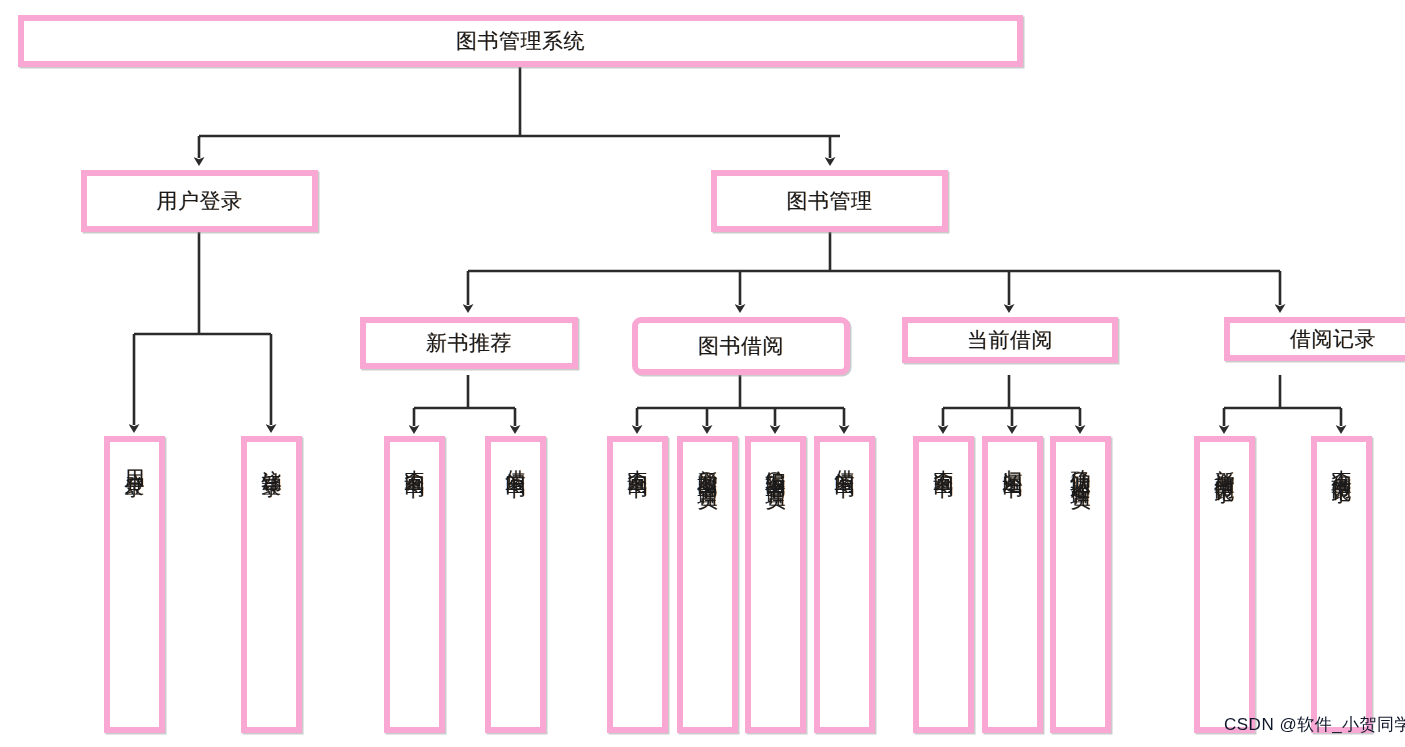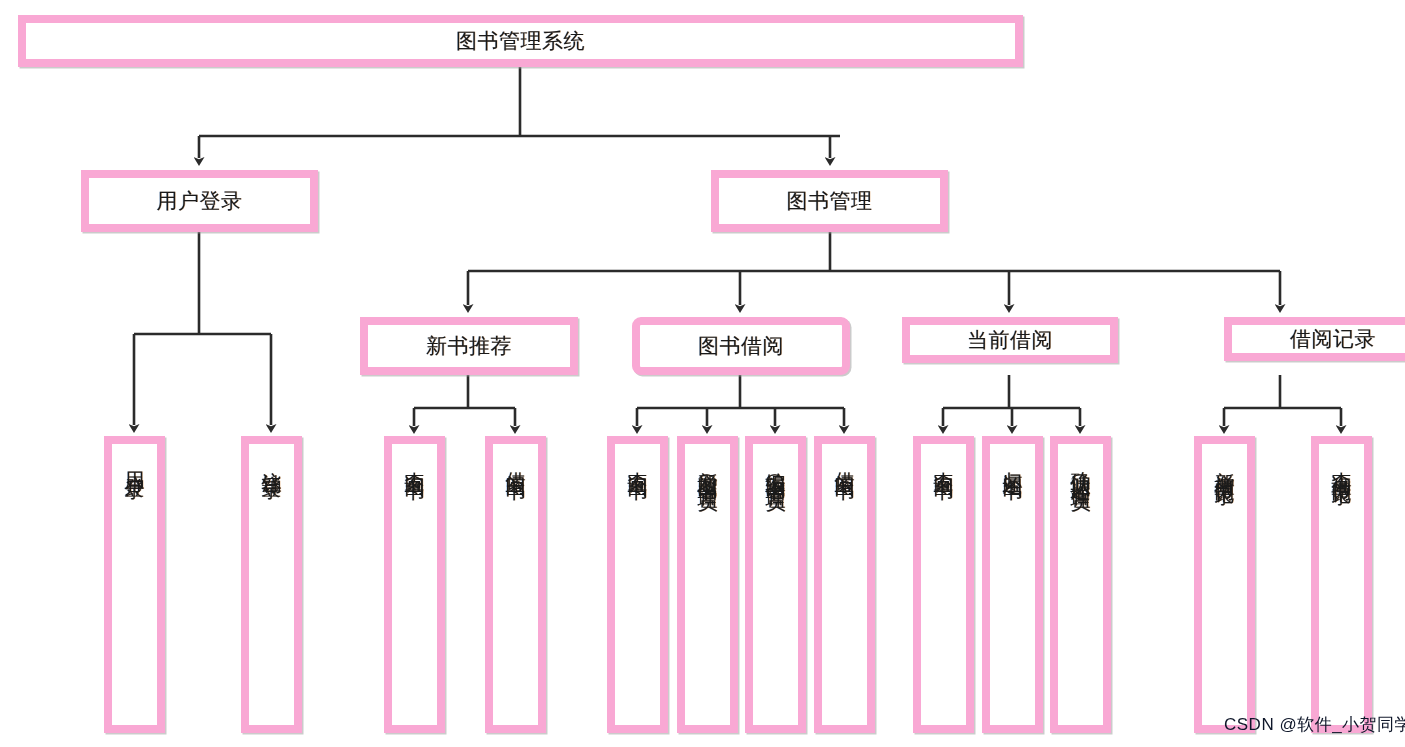--- a/index.html
+++ b/index.html
@@ -21,21 +21,21 @@
     position: absolute;
     top: 0;
     left: 0;
     width: 1405px;
     height: 747px;
   }
   .node-box {
     position: absolute;
     box-sizing: border-box;
     background: #ffffff;
-    border: 8px solid #f9a8d4;
+    border: 6px solid #f9a8d4;
     display: flex;
     align-items: center;
     justify-content: center;
     box-shadow: 1.5px 1.5px 0 rgba(160,160,160,0.55);
   }
   .node-label {
     color: #1a1a1a;
     font-size: 21px;
     line-height: 1.25;
     letter-spacing: 0.5px;
@@ -124,21 +124,21 @@
   </div>
 
   <div class="node-box" style="left:81px; top:170px; width:237px; height:62px;">
     <span class="node-label">用户登录</span>
   </div>
 
   <div class="node-box" style="left:711px; top:170px; width:237px; height:62px;">
     <span class="node-label">图书管理</span>
   </div>
 
-  <div class="node-box" style="left:360px; top:317px; width:218px; height:58px;">
+  <div class="node-box" style="left:360px; top:317px; width:218px; height:52px;">
     <span class="node-label">新书推荐</span>
   </div>
 
   <div class="node-box" style="left:632px; top:317px; width:218px; height:58px;border-radius:9px;">
     <span class="node-label">图书借阅</span>
   </div>
 
   <div class="node-box" style="left:902px; top:317px; width:216px; height:46px;">
     <span class="node-label">当前借阅</span>
   </div>

